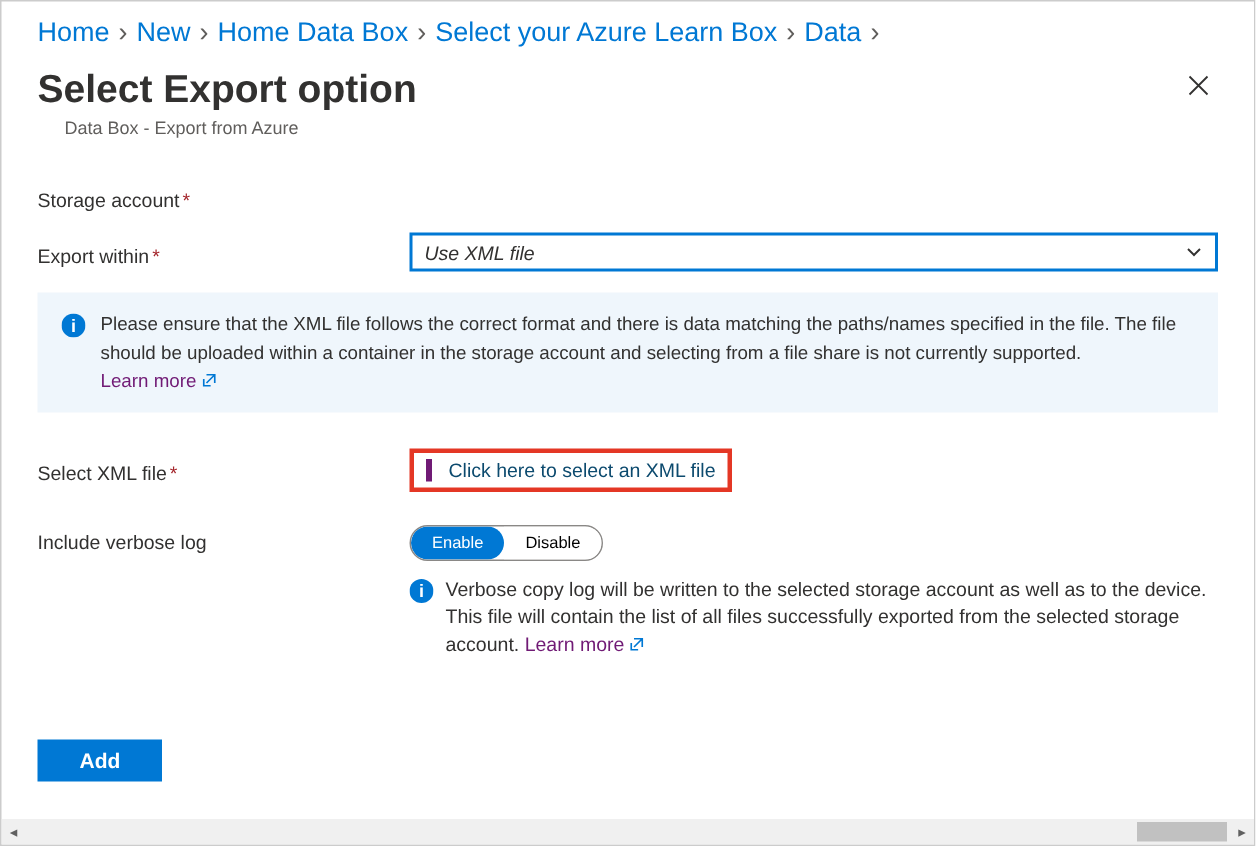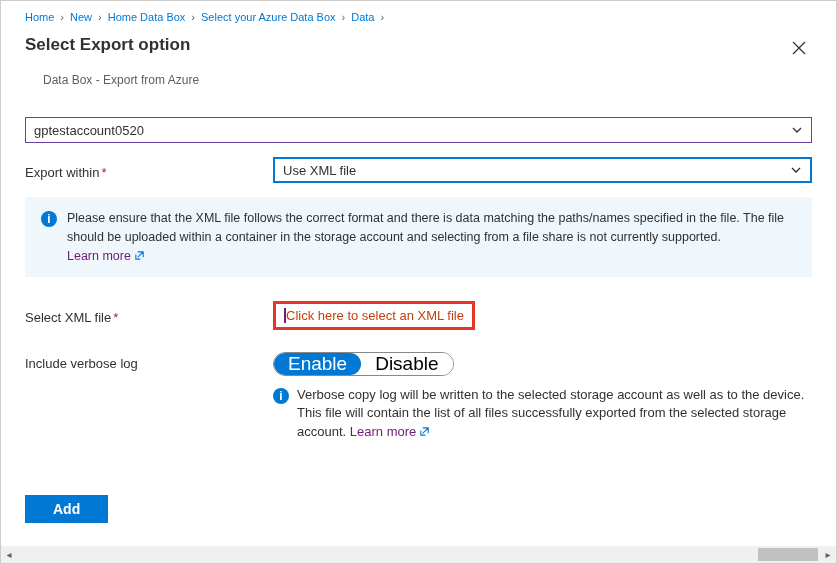--- a/index.html
+++ b/index.html
@@ -1,90 +1,83 @@
 <!DOCTYPE html>
 <html><head>
   <meta charset="utf-8">
   <style>
     * { box-sizing: border-box; margin: 0; padding: 0; }
     body { font-family: "Segoe UI", Arial, sans-serif; font-size: 13px; color: #323130; background: #fff; }
     .panel { width: 837px; height: 564px; border: 1px solid #ccc; overflow: auto; position: relative; }
     .content { padding: 10px 24px 16px 24px; }
-    .breadcrumb { display: flex; align-items: center; gap: 6px; font-size: 11px; flex-wrap: wrap; margin-bottom: 12px; }
+    .breadcrumb { display: flex; align-items: center; gap: 6px; font-size: 18px; flex-wrap: wrap; margin-bottom: 12px; }
     .breadcrumb a { color: #0078d4; text-decoration: none; cursor: pointer; }
     .breadcrumb .sep { color: #605e5c; }
     .header-row { display: flex; align-items: flex-start; justify-content: space-between; margin-bottom: 30px;}
-    h1 { font-size: 17px; font-weight: 600; color: #323130; margin-bottom: 18px; }
+    h1 { font-size: 26px; font-weight: 600; color: #323130; margin-bottom: 3px; }
     .subtitle { font-size: 12px; color: #605e5c; margin-left: 18px; }
     .close-btn { background: none; border: none; cursor: pointer; padding: 6px; font-size: 16px; color: #323130; }
     .form-row { display: flex; align-items: center; margin-bottom: 14px; }
     .form-row.align-top { align-items: flex-start; }
     .label-col { width: 248px; flex-shrink: 0; font-size: 13px; color: #323130; padding-top: 4px;}
     .req { color: #a4262c; margin-left: 2px; }
     .field-col { flex: 1; }
     .select-box { width: 100%; border: 1px solid #605e5c; height: 26px; display: flex; align-items: center; justify-content: space-between; padding: 0 8px; cursor: pointer; background: #fff; font-size: 13px; }
     .select-box.purple { border-color: #6b3fa0; }
-    .select-box.blue { border: 2px solid #0078d4; }
+    .select-box.blue { border: 2px solid #0078d4; font-style: italic; }
     .chevron { width: 12px; height: 12px; }
     .info-box { background: #eff6fc; padding: 12px 16px; display: flex; gap: 10px; margin: 12px 0 24px 0; font-size: 12.5px; line-height: 1.5; }
     .info-icon { width: 16px; height: 16px; flex-shrink: 0; margin-top: 2px; }
     .info-icon circle { fill: #0078d4; }
     .info-icon text { fill: #fff; font-size: 12px; font-weight: bold; }
     .link { color: #701a75; text-decoration: none; cursor: pointer; }
     .ext-icon { width: 11px; height: 11px; display: inline-block; vertical-align: -1px; margin-left: 3px; }
     .xml-link-wrap { display: inline-block; border: 3px solid #e43725; padding: 4px 8px; }
-    .xml-link { border-left: 2px solid #701a75; padding-left: 0; color: #c2410c; cursor: pointer; font-size: 13px; }
+    .xml-link { border-left: 4px solid #701a75; padding-left: 11px; color: #0c4a6e; cursor: pointer; font-size: 13px; }
     .toggle-group { display: inline-flex; border: 1px solid #8a8886; border-radius: 14px; overflow: hidden; height: 24px; }
-    .toggle-btn { border: none; padding: 0 14px; font-size: 19px; background: #fff; cursor: pointer; display: flex; align-items: center; text-align: right; }
+    .toggle-btn { border: none; padding: 0 14px; font-size: 11px; background: #fff; cursor: pointer; display: flex; align-items: center; text-align: right; }
     .toggle-btn.active { background: #0078d4; color: #fff; border-radius: 14px; }
     .info-note { display: flex; gap: 8px; margin-top: 10px; font-size: 13px; line-height: 1.4; }
     .add-btn { background: #0078d4; color: #fff; border: none; padding: 6px 28px; font-size: 14px; font-weight: 600; cursor: pointer; margin-top: 40px; }
     .scrollbar-track { position: absolute; bottom: 0; left: 0; right: 0; height: 17px; background: #f0f0f0; display: flex; align-items: center; justify-content: space-between; padding: 0 2px; }
     .scrollbar-thumb { position: absolute; right: 18px; width: 60px; height: 13px; background: #c1c1c1;}
     .scroll-arrow { width:12px; height:12px; color:#606060; display:flex; align-items:center; justify-content:center; font-size:10px;}
   </style>
 </head>
 <body>
 
 <div class="panel">
   <div class="content">
     <nav class="breadcrumb">
       <a>Home</a>
         <span class="sep">›</span>
       <a>New</a>
         <span class="sep">›</span>
       <a>Home Data Box</a>
         <span class="sep">›</span>
-      <a>Select your Azure Data Box</a>
+      <a>Select your Azure Learn Box</a>
         <span class="sep">›</span>
       <a>Data</a>
         <span class="sep">›</span>
     </nav>
 
     <div class="header-row">
       <div>
         <h1>Select Export option</h1>
         <div class="subtitle">Data Box - Export from Azure</div>
       </div>
       <button class="close-btn">
         <svg width="14" height="14" viewBox="0 0 14 14">
             <path d="M1 1 L13 13 M13 1 L1 13" stroke="#323130" stroke-width="1.2" fill="none"></path>
           </svg>
       </button>
     </div>
 
     <div class="form-row">
-      <div class="field-col">
-        <div class="select-box purple">
-          <span>gptestaccount0520</span>
-          <svg class="chevron" viewBox="0 0 12 12">
-              <path d="M2 4 L6 8 L10 4" stroke="#323130" stroke-width="1.3" fill="none"></path>
-            </svg>
-        </div>
-      </div>
+      <div class="label-col"><span>Storage account</span><span class="req">*</span></div>
     </div>
 
     <div class="form-row">
       <div class="label-col"><span>Export within</span><span class="req">*</span></div>
       <div class="field-col">
         <div class="select-box blue">
           <span>Use XML file</span>
           <svg class="chevron" viewBox="0 0 12 12">
               <path d="M2 4 L6 8 L10 4" stroke="#323130" stroke-width="1.3" fill="none"></path>
             </svg>

